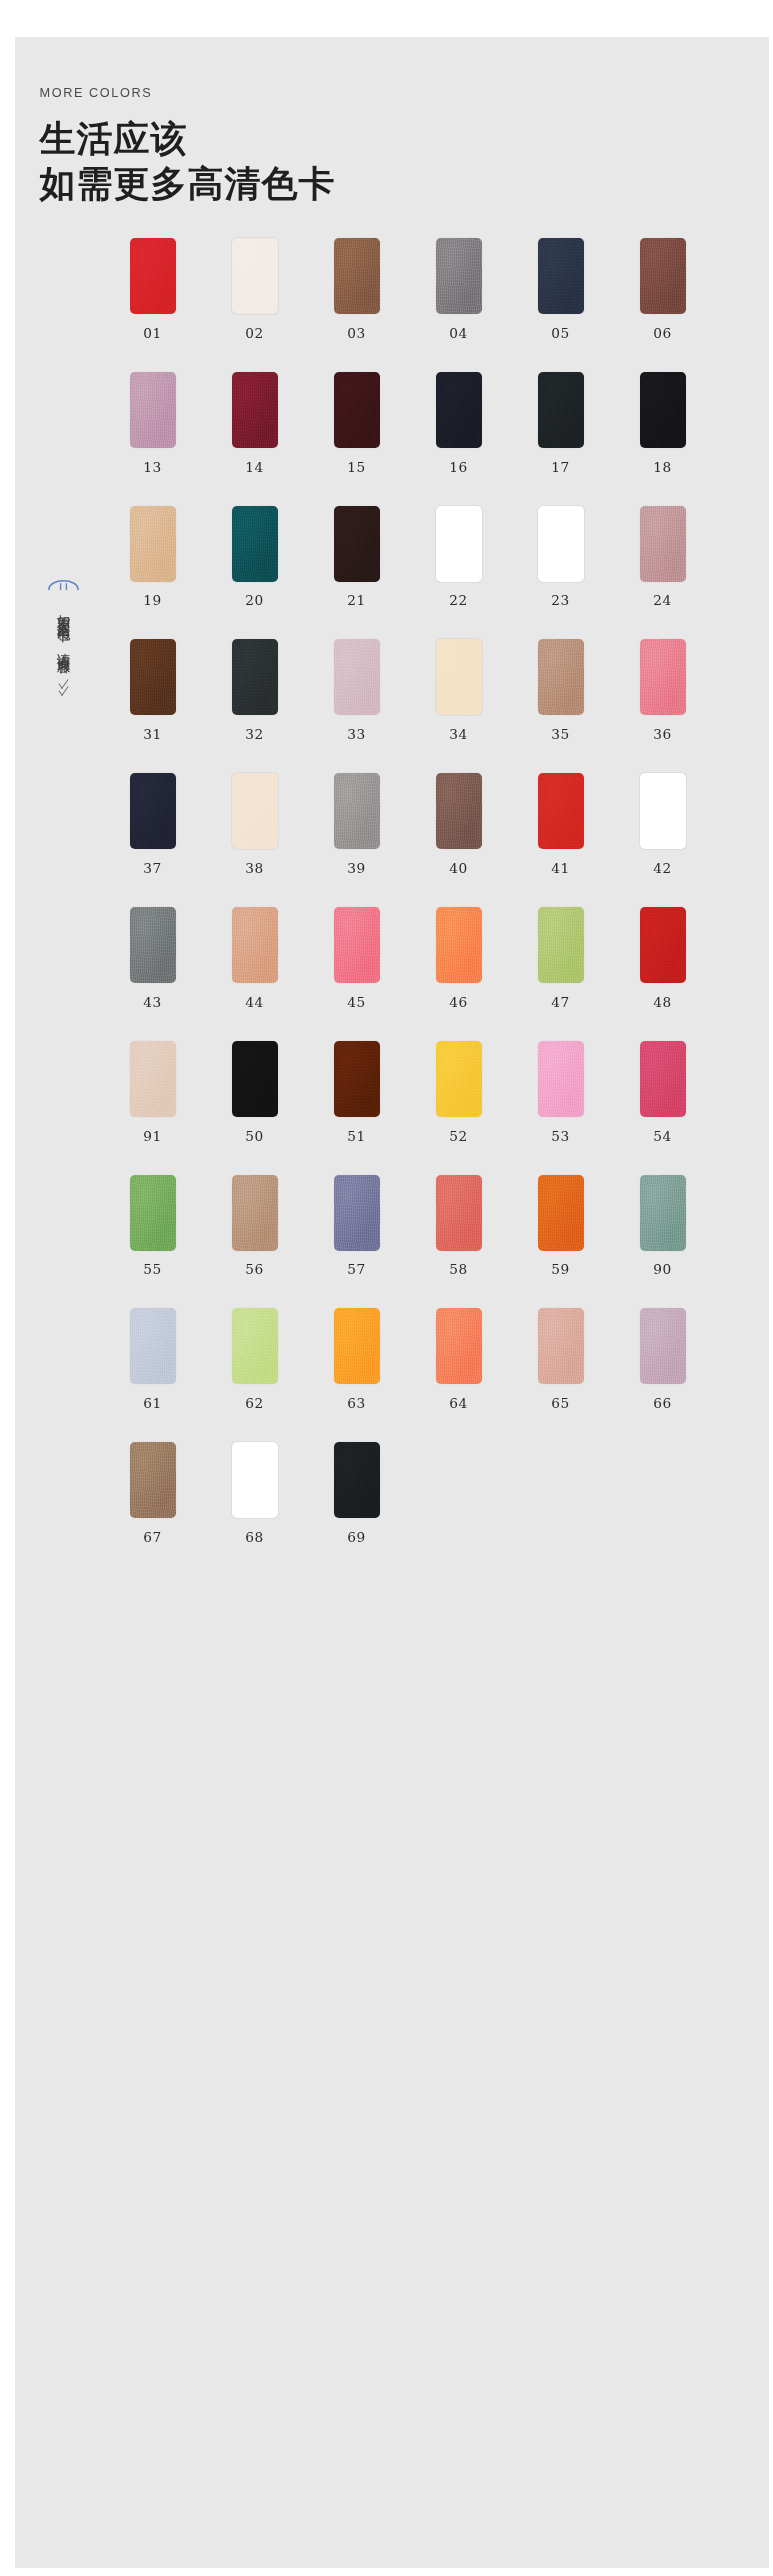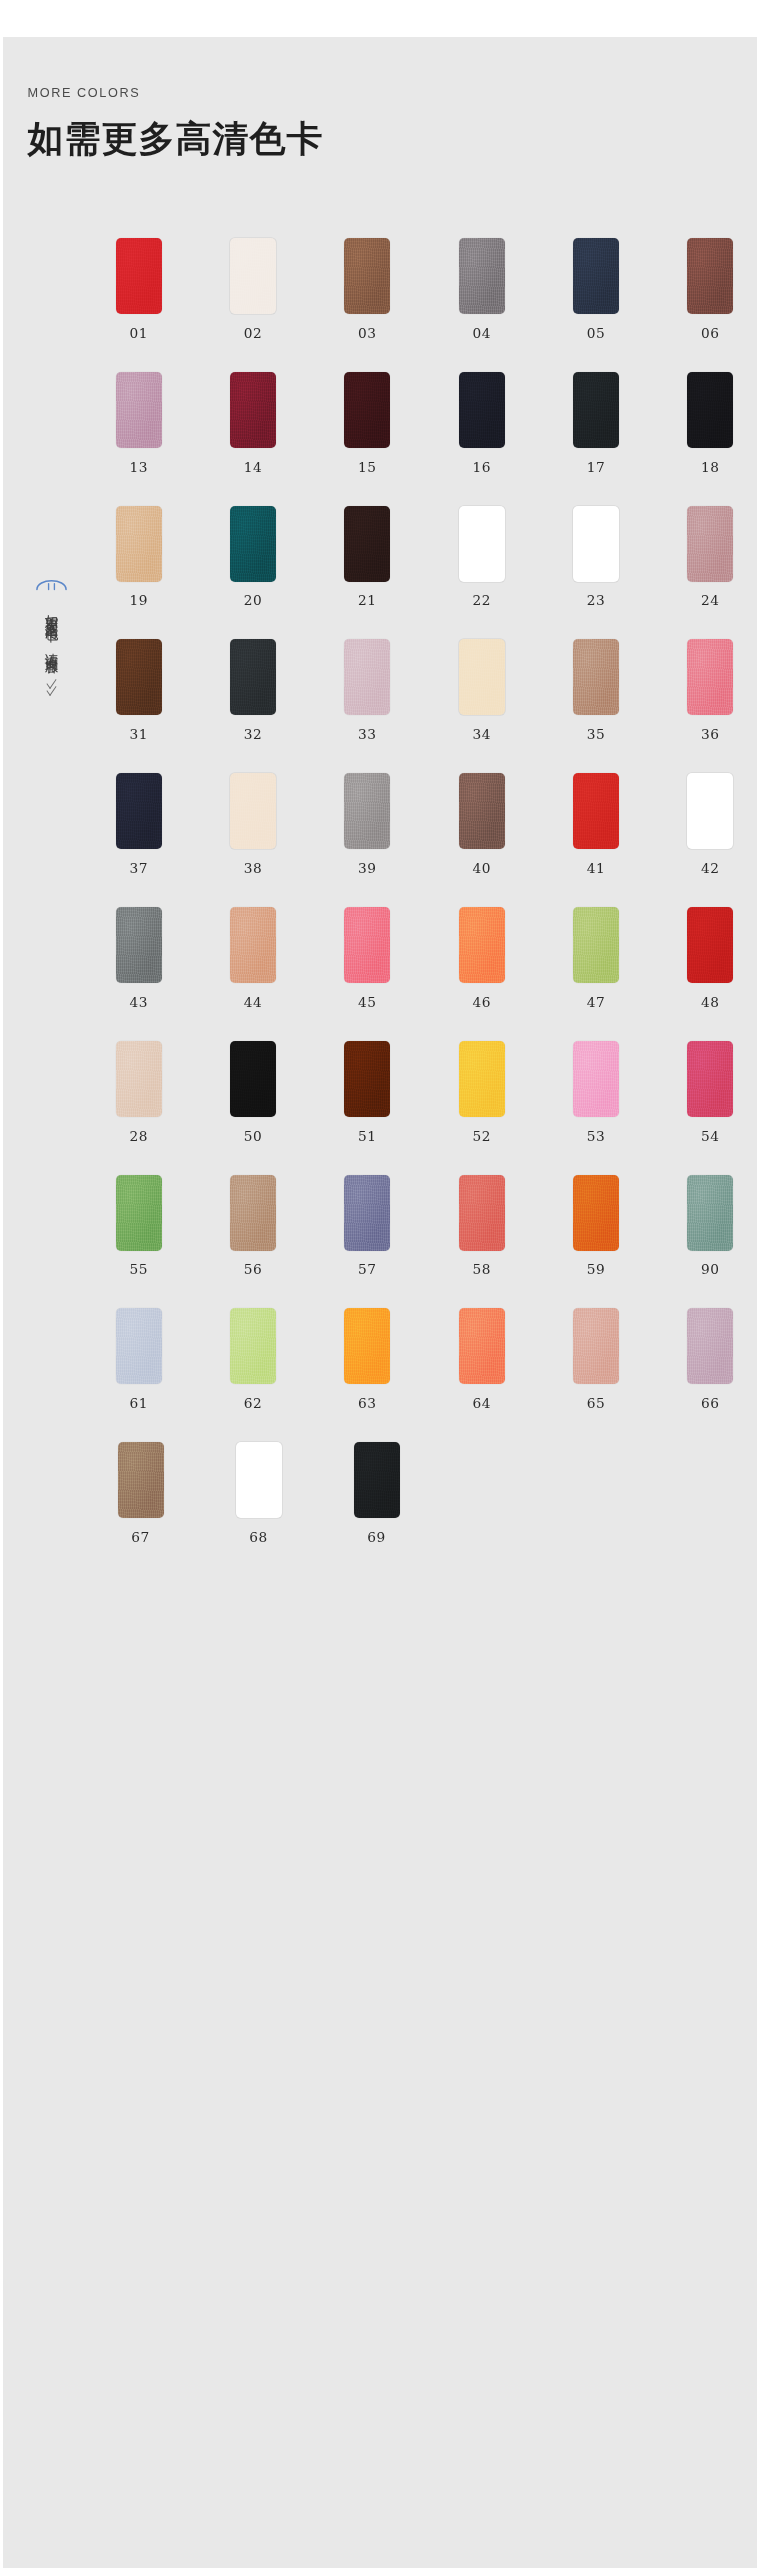--- a/index.html
+++ b/index.html
@@ -9,21 +9,21 @@
     width: 773px;
     height: 2576px;
     background: #ffffff;
     font-family: "Liberation Sans", "DejaVu Sans", sans-serif;
     position: relative;
     overflow: hidden;
   }
 
   .page {
     position: absolute;
-    left: 3px;
+    left: 15px;
     top: 37px;
     width: 754px;
     height: 2531px;
     background: #e8e8e8;
   }
 
   
   .header {
     position: absolute;
     left: 24.5px;
@@ -93,21 +93,21 @@
 
   
   .grid {
     position: absolute;
     left: 108px;
     top: 201px;
     width: 627px;
   }
   .row {
     display: flex;
-    gap: 16px;
+    gap: 0;
     margin-bottom: 31px;
   }
   .cell {
     width: 59px;
     margin-right: 43px;
     display: flex;
     flex-direction: column;
     align-items: center;
   }
   .cell:last-child { margin-right: 0; }
@@ -146,20 +146,21 @@
   }
 </style>
 </head>
 <body>
 
 <div class="page">
 
   <div class="header">
     <div class="eyebrow">MORE COLORS</div>
     <h1 class="headline">
+      <span>生活应该</span>
       <span>如需更多高清色卡</span>
     </h1>
   </div>
 
   <div class="rail">
     <svg class="rail-arch" viewBox="0 0 34 20">
       <path d="M2 19 C2 7, 32 7, 32 19" fill="none" stroke="#5b87c9" stroke-width="1.6" stroke-linecap="round"></path>
       <line x1="14" y1="13" x2="14" y2="19" stroke="#5b87c9" stroke-width="1.4" stroke-linecap="round"></line>
       <line x1="20" y1="13" x2="20" y2="19" stroke="#5b87c9" stroke-width="1.4" stroke-linecap="round"></line>
     </svg>
@@ -324,21 +325,21 @@
           <div class="label">47</div>
         </div>
         <div class="cell">
           <div class="swatch" style="background: rgb(200, 31, 30);"></div>
           <div class="label">48</div>
         </div>
       </div>
       <div class="row">
         <div class="cell">
           <div class="swatch" style="background: rgb(227, 204, 187);"></div>
-          <div class="label">28</div>
+          <div class="label">91</div>
         </div>
         <div class="cell">
           <div class="swatch" style="background: rgb(19, 19, 19);"></div>
           <div class="label">50</div>
         </div>
         <div class="cell">
           <div class="swatch" style="background: rgb(94, 34, 9);"></div>
           <div class="label">51</div>
         </div>
         <div class="cell">

